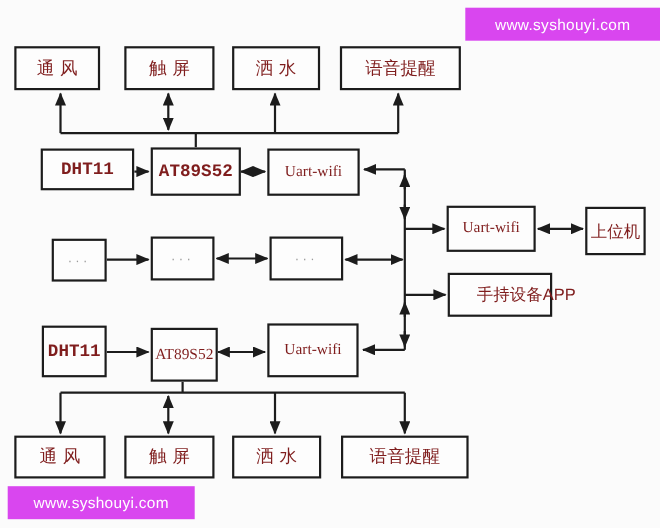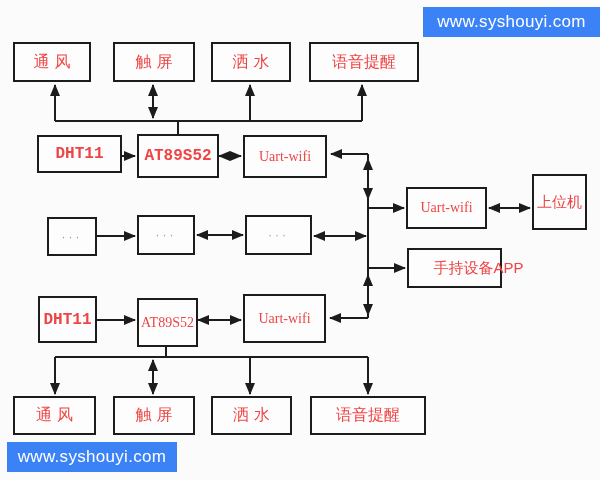--- a/index.html
+++ b/index.html
@@ -6,31 +6,31 @@
   .stage {
     position:relative; width:600px; height:480px;
     background:#fbfbfb; overflow:hidden;
     font-family:"Liberation Sans", sans-serif;
   }
   .arrows { position:absolute; left:0; top:0; z-index:1; }
   .node {
     position:absolute; z-index:2; box-sizing:border-box;
     border:2px solid #1c1c1c; background:#fdfdfd;
     display:flex; align-items:center; justify-content:center;
-    font-size:16px; color:#ef4444; white-space:nowrap;
+    font-size:16px; color:#7f1d1d; white-space:nowrap;
   }
   .cjk2 { letter-spacing:5px; text-indent:5px; }
   .mono { font-family:Liberation Serif, serif; font-size:14px; }
   .mono-big { font-family:"Liberation Mono","DejaVu Sans Mono",monospace; font-size:16px;font-weight:bold; }
   .dots { color:#9b9b9b; font-size:12px; letter-spacing:3px; }
   .small-cjk { font-size:15px; }
   .watermark {
-    position:absolute; z-index:3; background:#3b82f6; color:#ffffff;
+    position:absolute; z-index:3; background:#d946ef; color:#ffffff;
     display:flex; align-items:center; justify-content:center;
-    font-size:17px; letter-spacing:0.3px;
+    font-size:14px; letter-spacing:0.3px;
   }
 </style>
 </head>
 <body>
 
 <div class="stage">
 
   <svg class="arrows" width="600" height="480">
     <defs>
       <marker id="ah" viewBox="0 0 12 10" refX="11" refY="5" markerWidth="12" markerHeight="10" markerUnits="userSpaceOnUse" orient="auto-start-reverse">
@@ -83,21 +83,21 @@
 
   <div class="node mono-big" style="left:37px;top:135px;width:85px;height:38px;">DHT11</div>
   <div class="node mono-big" style="left:137px;top:134px;width:82px;height:44px;">AT89S52</div>
   <div class="node mono" style="left:243px;top:135px;width:84px;height:43px;">Uart-wifi</div>
 
   <div class="node dots" style="left:47px;top:217px;width:50px;height:39px;">···</div>
   <div class="node dots" style="left:137px;top:215px;width:58px;height:40px;">···</div>
   <div class="node dots" style="left:245px;top:215px;width:67px;height:40px;">···</div>
 
   <div class="node mono" style="left:406px;top:187px;width:81px;height:42px;">Uart-wifi</div>
-  <div class="node small-cjk" style="left:532px;top:174px;width:55px;height:56px;">上位机</div>
+  <div class="node small-cjk" style="left:532px;top:188px;width:55px;height:44px;">上位机</div>
   <div class="node small-cjk" style="left:407px;top:248px;width:95px;height:40px;padding-left:48px;">手持设备APP</div>
 
   <div class="node mono-big" style="left:38px;top:296px;width:59px;height:47px;">DHT11</div>
   <div class="node mono" style="left:137px;top:298px;width:61px;height:49px;">AT89S52</div>
   <div class="node mono" style="left:243px;top:294px;width:83px;height:49px;">Uart-wifi</div>
 
   <div class="node cjk2" style="left:13px;top:396px;width:83px;height:39px;">通风</div>
   <div class="node cjk2" style="left:113px;top:396px;width:82px;height:39px;">触屏</div>
   <div class="node cjk2" style="left:211px;top:396px;width:81px;height:39px;">洒水</div>
   <div class="node" style="left:310px;top:396px;width:116px;height:39px;">语音提醒</div>

